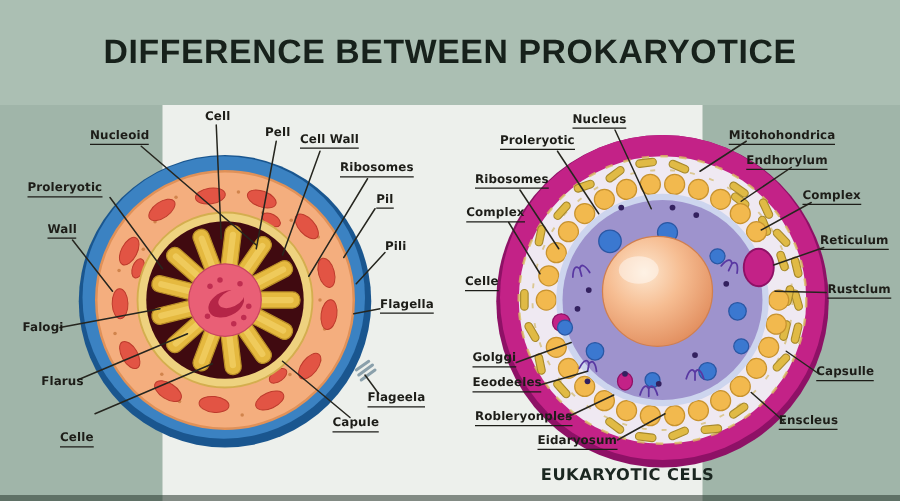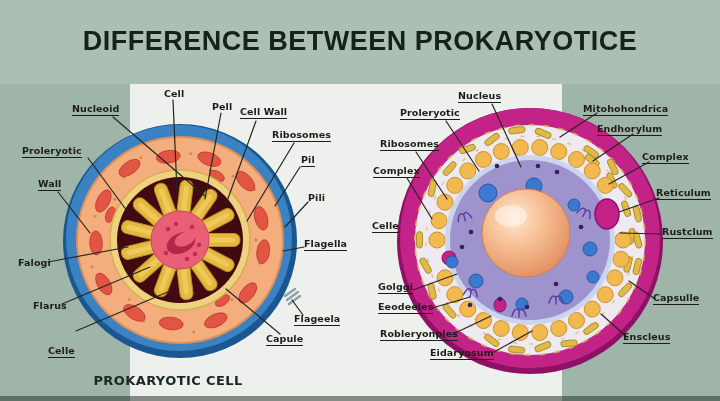--- a/index.html
+++ b/index.html
@@ -318,16 +318,16 @@
   <div class="lbl ul" style="left:380px;top:328px">Robleryonples</div>
   <div class="lbl ul" style="left:430px;top:347px">Eidaryosum</div>
   <div class="lbl ul" style="left:583px;top:103px">Mitohohondrica</div>
   <div class="lbl ul" style="left:597px;top:123px">Endhorylum</div>
   <div class="lbl ul" style="left:642px;top:151px">Complex</div>
   <div class="lbl ul" style="left:656px;top:187px">Reticulum</div>
   <div class="lbl ul" style="left:662px;top:226px">Rustclum</div>
   <div class="lbl ul" style="left:653px;top:292px">Capsulle</div>
   <div class="lbl ul" style="left:623px;top:331px">Enscleus</div>
 
-  <div class="caption" style="left:88px;top:373px">PROKARYOTIC CELL</div>
+  <div class="caption" style="left:422px;top:373px">EUKARYOTIC CELS</div>
 
   <div class="bottom-strip"></div>
 </div>
 
 </body></html>

